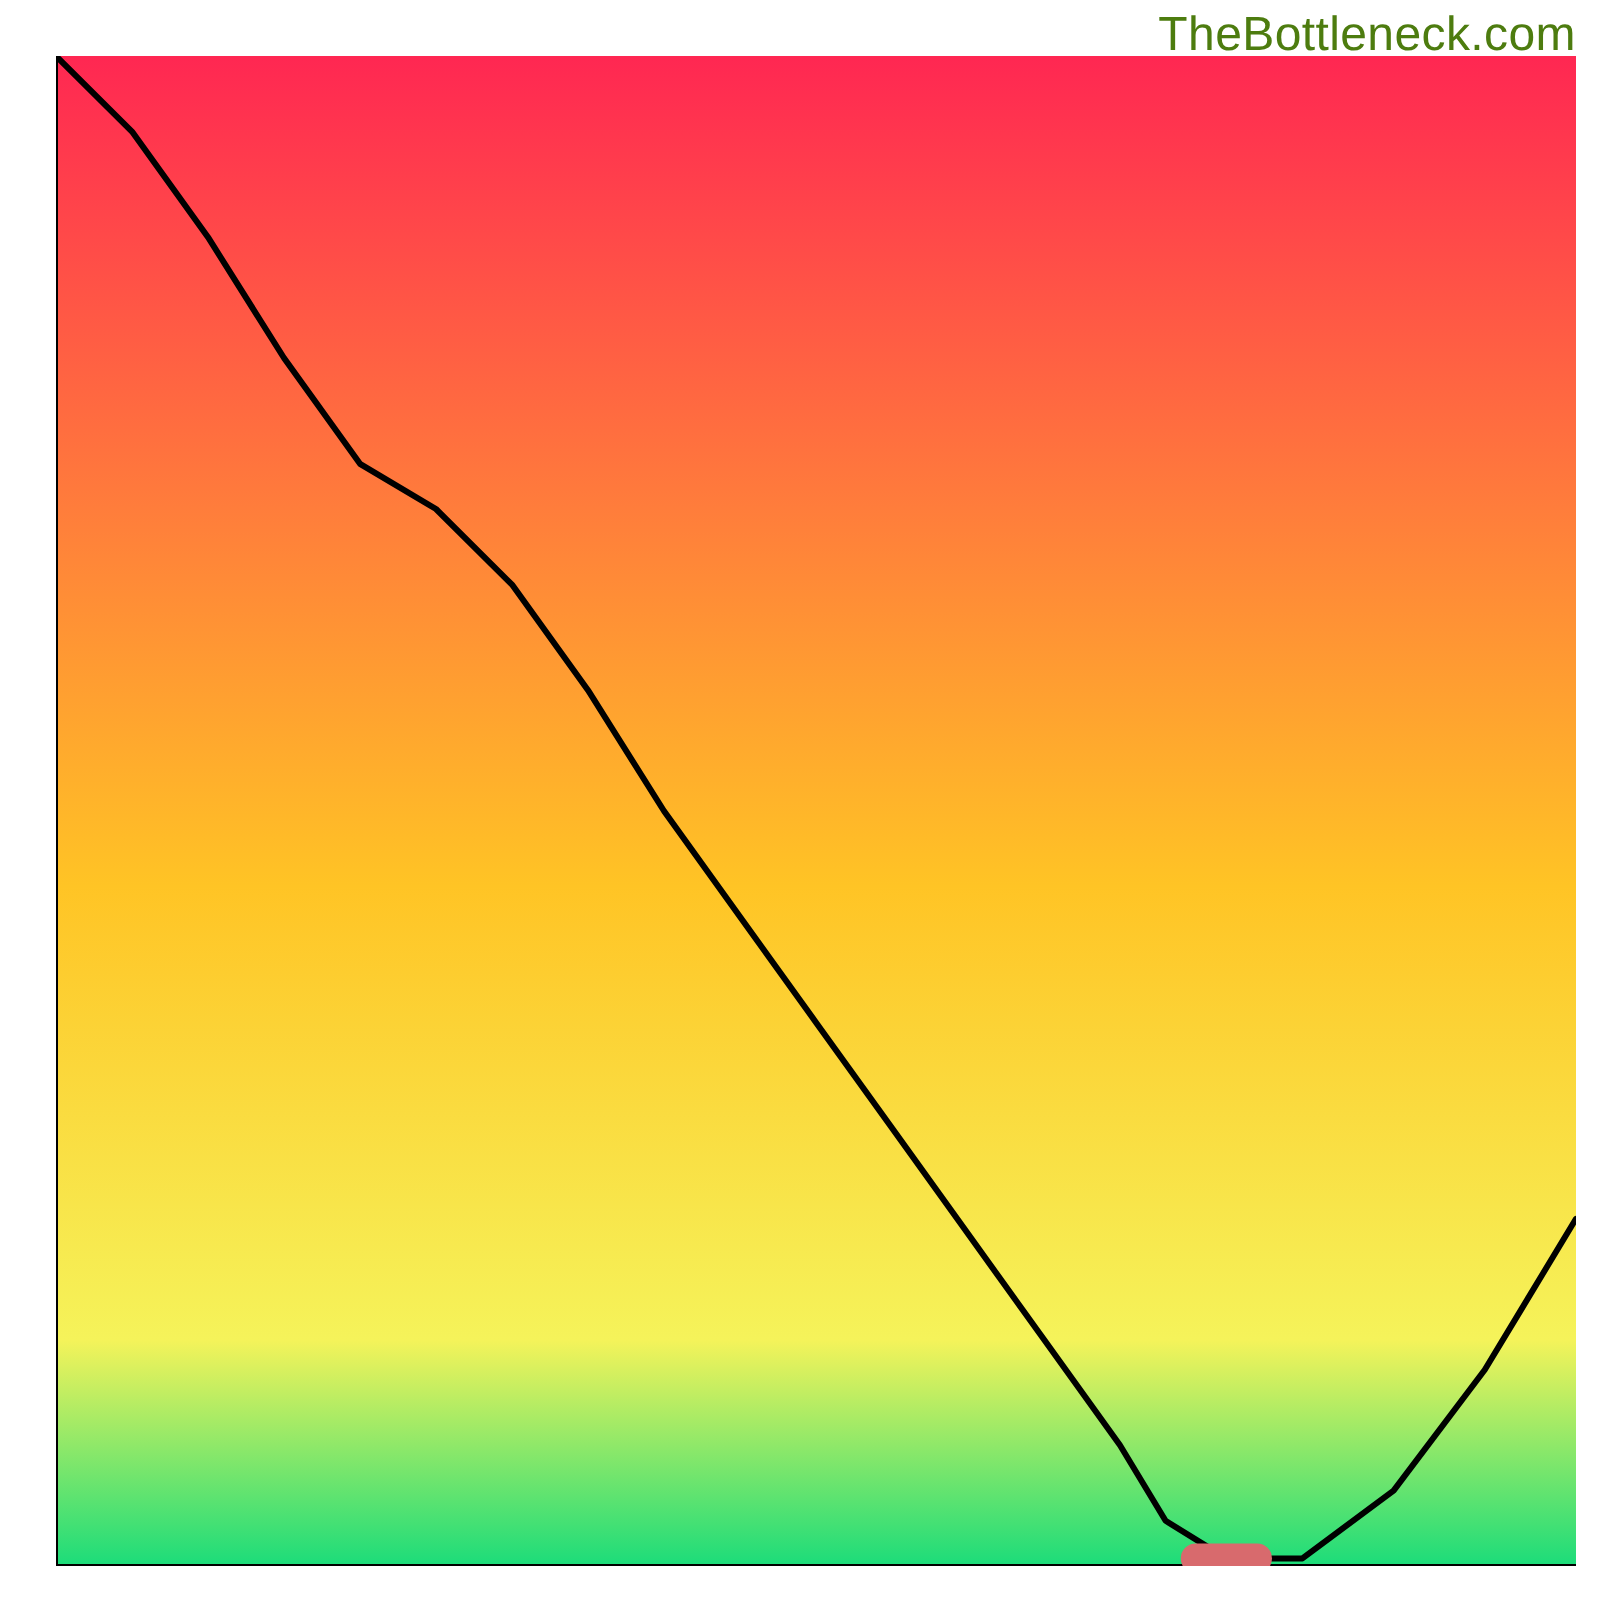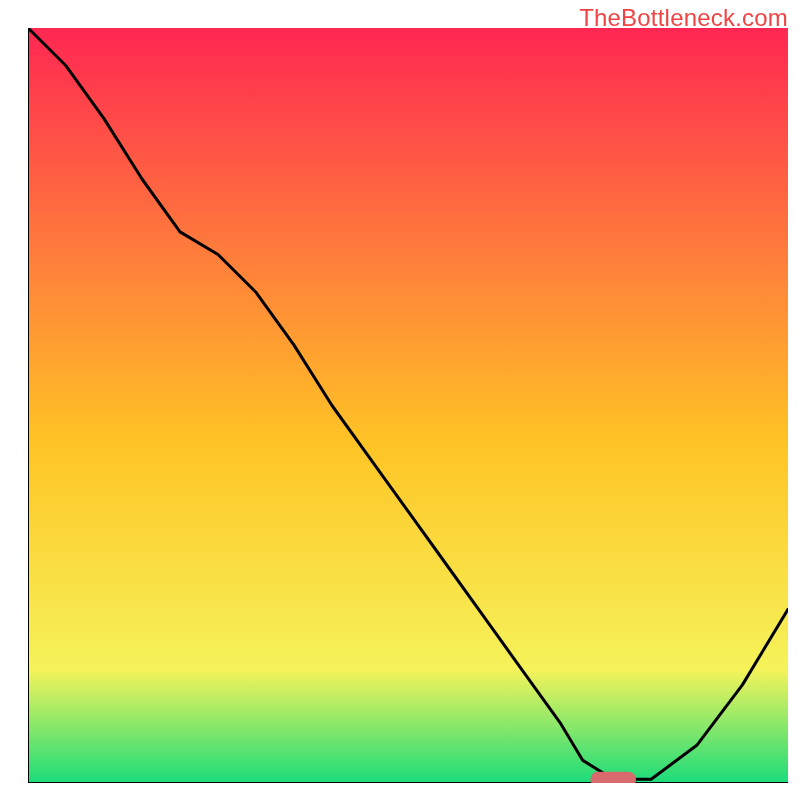--- a/index.html
+++ b/index.html
@@ -1,20 +1,20 @@
 <!DOCTYPE html>
 <html><head>
 <meta charset="utf-8">
 <style>
   html,body{margin:0;padding:0;width:800px;height:800px;overflow:hidden;background:#fff}
   .wrap{position:relative;width:800px;height:800px}
   .watermark{
     position:absolute;top:4px;right:12px;
     font-family:Arial,Helvetica,sans-serif;
-    font-size:24px;font-weight:400;color:#ef4444;
+    font-size:24px;font-weight:400;color:#4d7c0f;
     letter-spacing:.2px;user-select:none;
   }
   .plot{
     position:absolute;
     box-sizing:border-box;
   }
   svg{display:block}
 </style>
 </head>
 <body>

